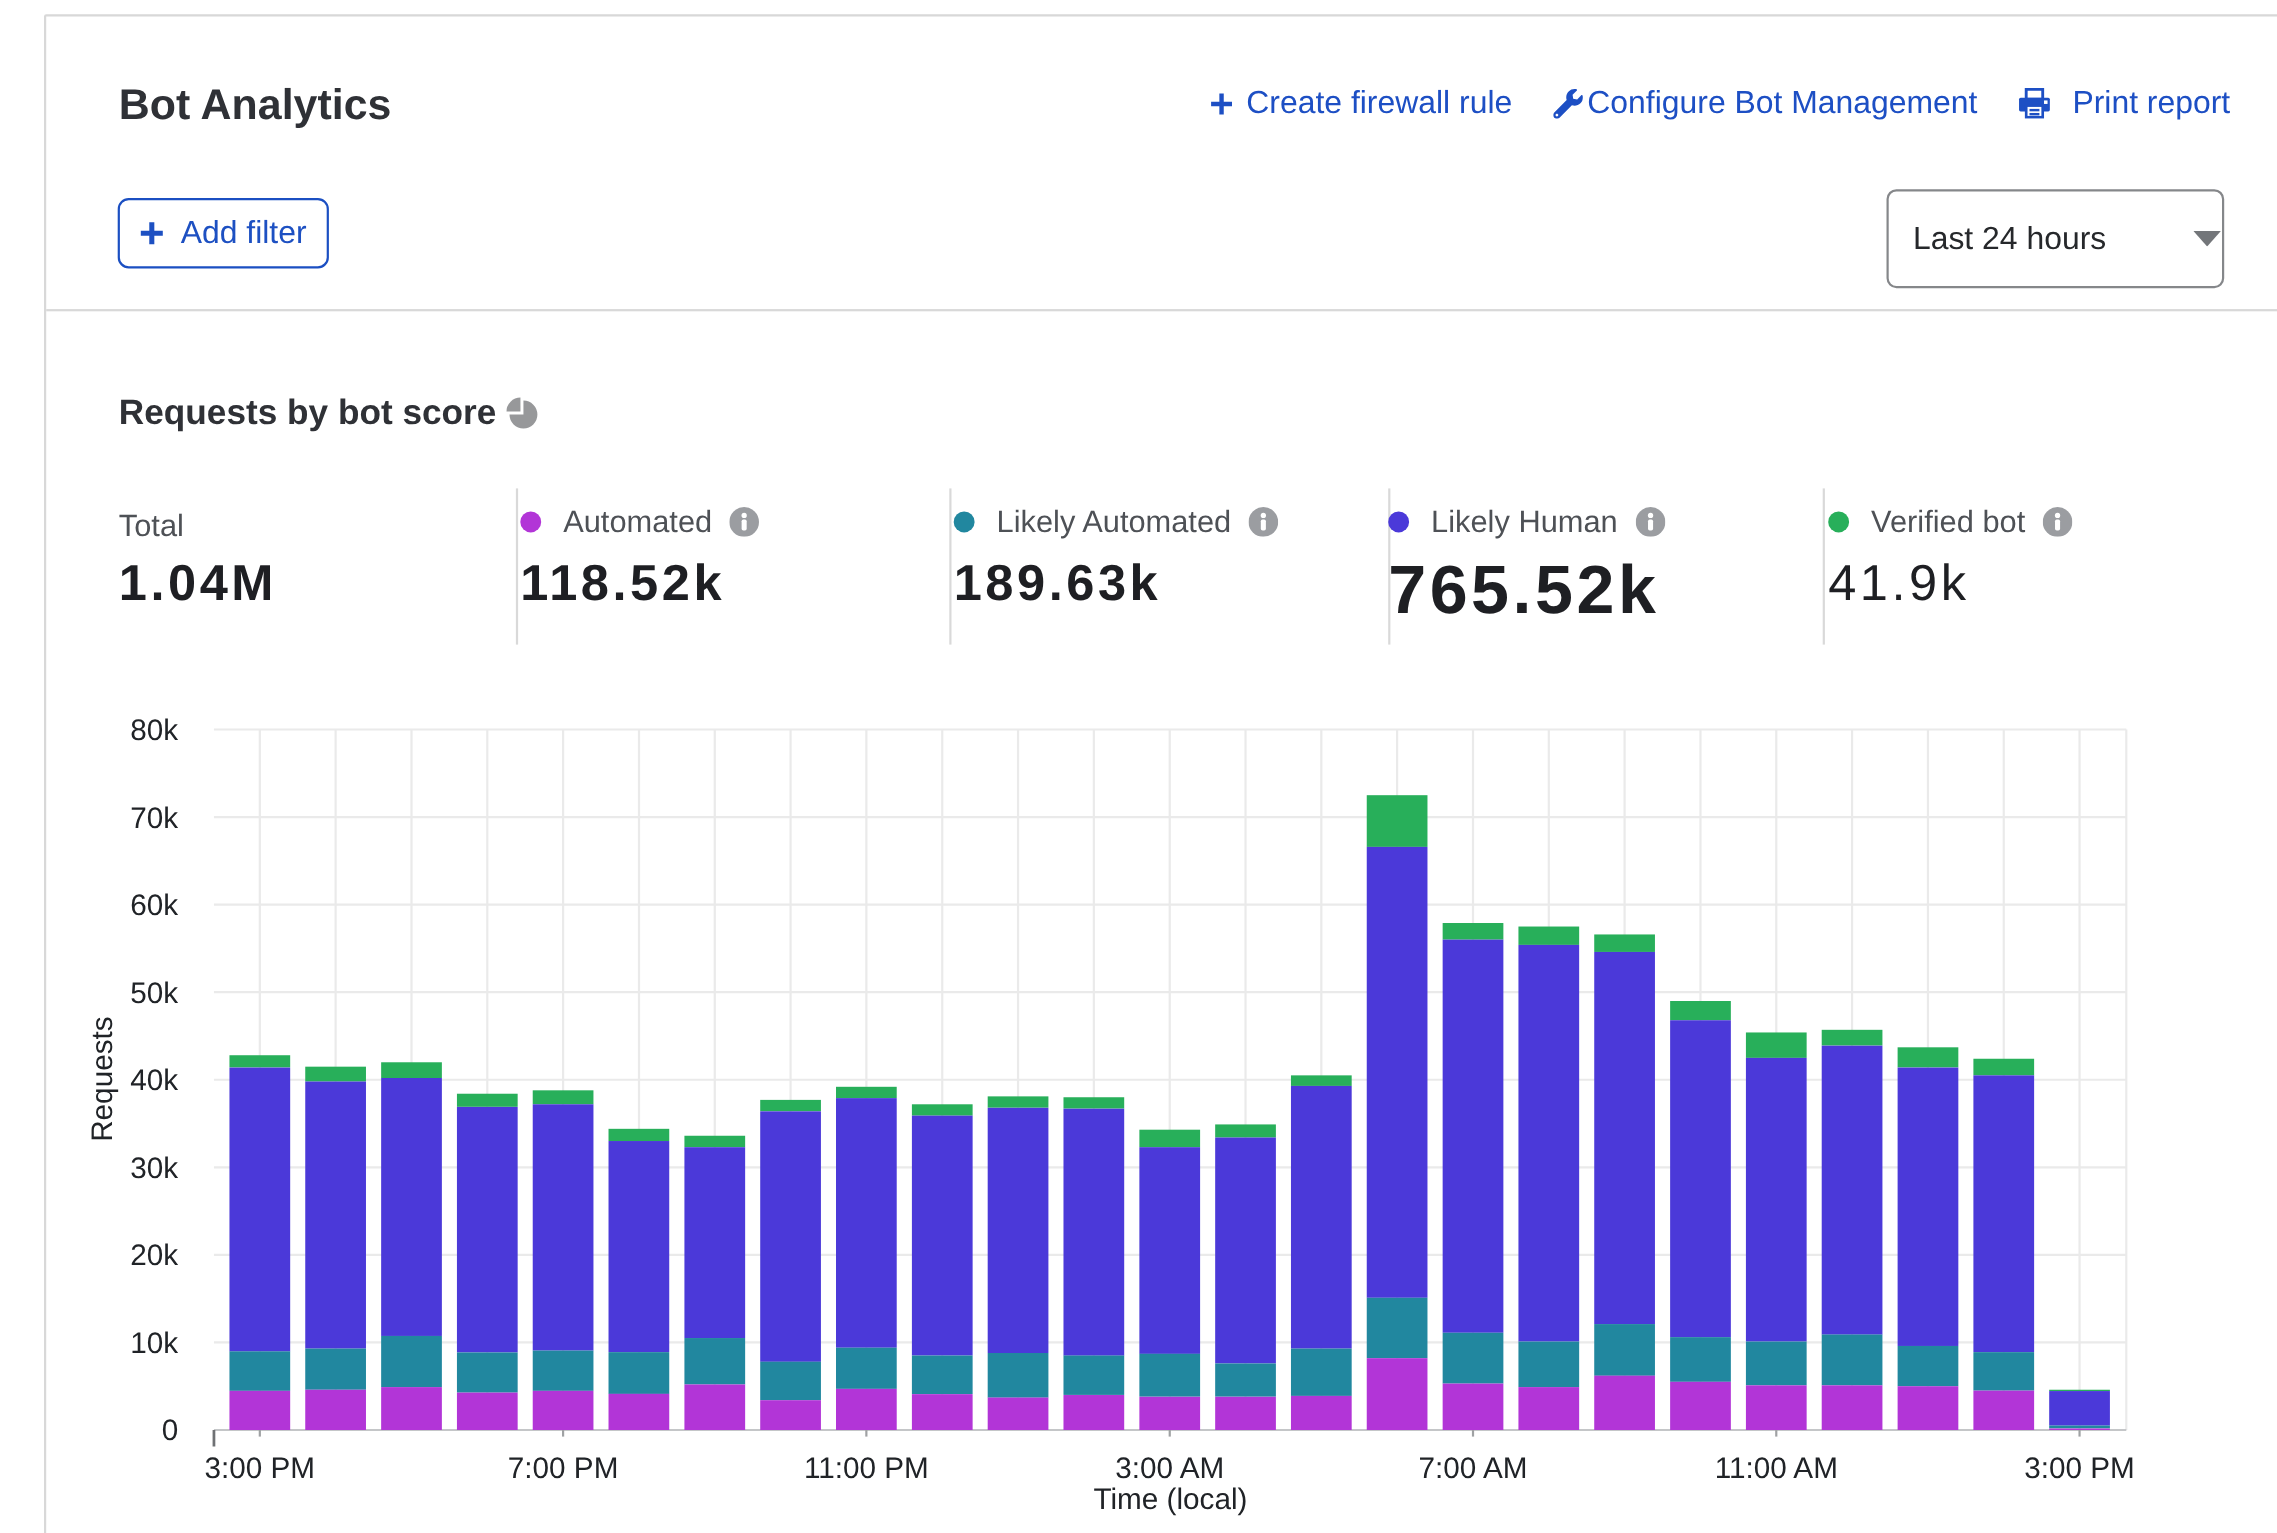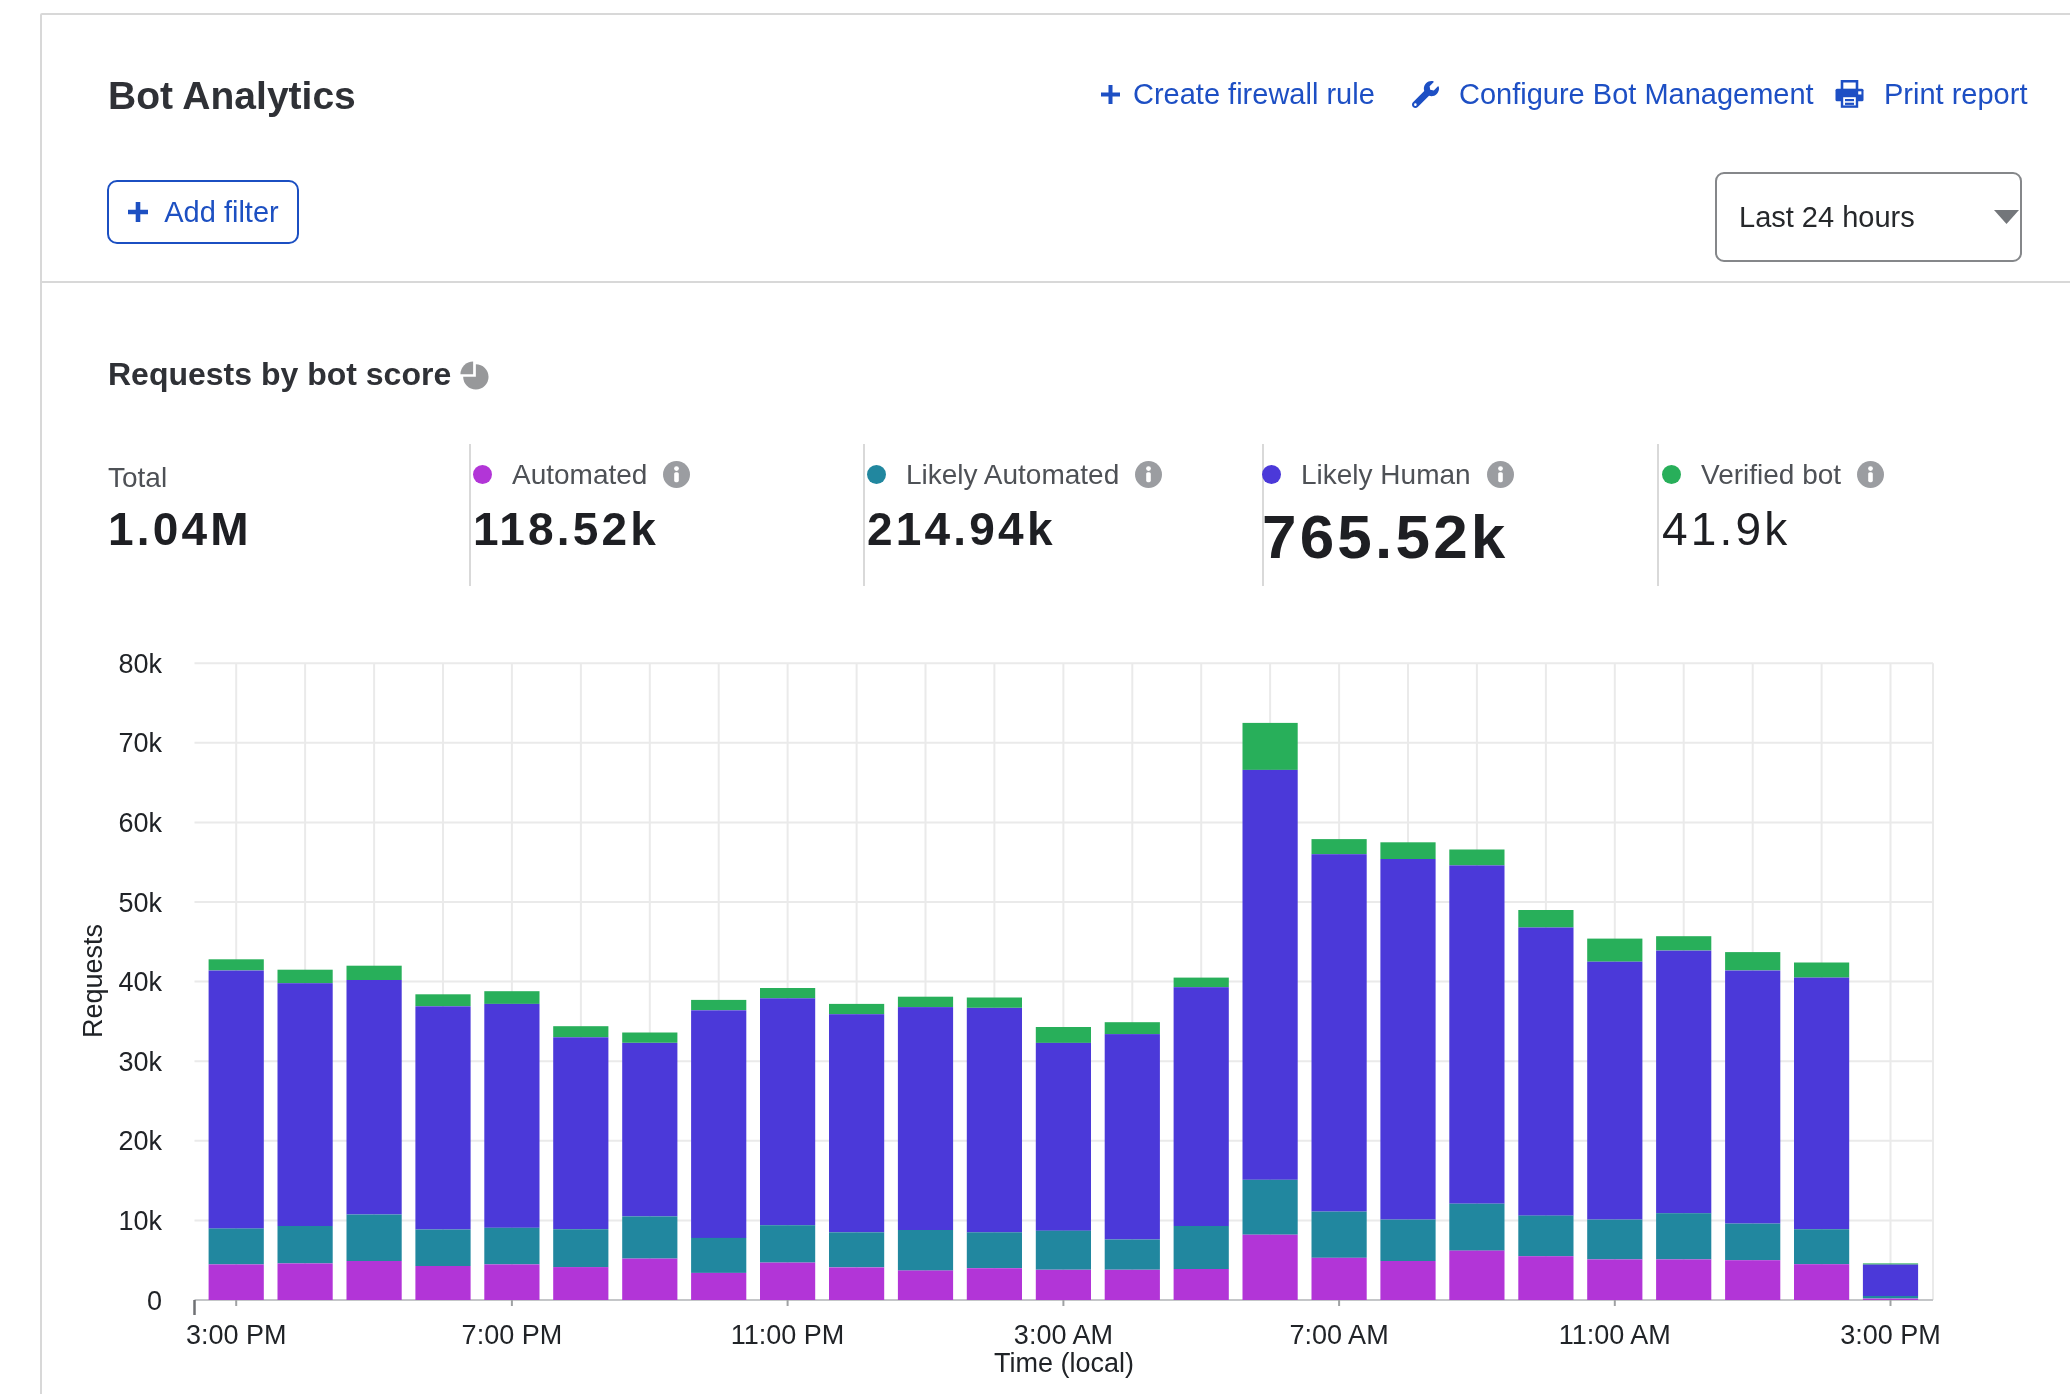--- a/index.html
+++ b/index.html
@@ -12,21 +12,21 @@
 <div class="abs" style="left:12px;top:281px;width:2037px;height:2px;background:#d8d8d8"></div>
 
 <div class="abs" style="left:78px;top:76px;font-size:39px;line-height:1;font-weight:bold;color:#2f3136">Bot Analytics</div>
 
 <div class="abs" style="left:1070px;top:80px;height:28px;display:flex;align-items:center;gap:12px;color:#1d4fc4;font-size:29px">
     <svg width="21" height="21" viewBox="0 0 21 21" style="display:block">
       <path d="M10.5 1v19M1 10.5h19" stroke="#1d4fc4" stroke-width="4"></path>
     </svg>
     <span>Create firewall rule</span>
   </div>
-<div class="abs" style="left:1382px;top:80px;height:28px;display:flex;align-items:center;gap:20px;color:#1d4fc4;font-size:29px">
+<div class="abs" style="left:1382px;top:80px;height:28px;display:flex;align-items:center;gap:4px;color:#1d4fc4;font-size:29px">
     <svg width="27" height="27" viewBox="0 0 512 512" style="display:block">
       <path fill="#1d4fc4" d="M507.73 109.1c-2.24-9.03-13.54-12.09-20.12-5.51l-74.36 74.36-67.88-11.31-11.31-67.88 74.36-74.36c6.62-6.62 3.43-17.9-5.66-20.16-47.38-11.74-99.55.91-136.58 37.93-39.64 39.64-50.55 97.1-34.05 147.2L18.74 402.76c-24.99 24.99-24.99 65.51 0 90.5 24.99 24.99 65.51 24.99 90.5 0l213.21-213.21c50.12 16.71 107.47 5.68 147.37-34.22 37.07-37.07 49.7-89.32 37.91-136.73zM64 472c-13.25 0-24-10.75-24-24 0-13.26 10.75-24 24-24s24 10.74 24 24c0 13.25-10.75 24-24 24z"></path>
     </svg>
     <span>Configure Bot Management</span>
   </div>
 <div class="abs" style="left:1805px;top:80px;height:28px;display:flex;align-items:center;gap:20px;color:#1d4fc4;font-size:29px">
     <svg width="29" height="28" viewBox="0 0 29 28" style="display:block">
 <rect x="7" y="1.2" width="15" height="9" fill="#fff" stroke="#1d4fc4" stroke-width="2.6"></rect>
 <rect x="0.5" y="8.8" width="28" height="12.5" rx="1.5" fill="#1d4fc4"></rect>
 <rect x="23.2" y="11.3" width="3.2" height="3.2" fill="#fff"></rect>
@@ -79,21 +79,21 @@
     <span style="display:inline-block;width:19px;height:19px;border-radius:50%;background:#21879f;flex:none"></span>
     <span style="width:20px"></span>
     <span style="font-size:28px;color:#4e5156">Likely Automated</span>
     <span style="width:16px"></span>
     <svg width="27" height="27" viewBox="0 0 27 27" style="display:block">
       <circle cx="13.5" cy="13.5" r="13.5" fill="#9b9da1"></circle>
       <circle cx="13.5" cy="7.6" r="2.4" fill="#fff"></circle>
       <rect x="11.2" y="11.2" width="4.6" height="10" rx="1.6" fill="#fff"></rect>
     </svg>
   </div>
-<div style="position:absolute;left:867px;top:506px;font-size:46px;line-height:1;font-weight:bold;color:#1e1f23;letter-spacing:3.2px">214.94k</div>
+<div style="position:absolute;left:867px;top:506px;font-size:46px;line-height:1;font-weight:bold;color:#1e1f23;letter-spacing:3.2px">189.63k</div>
 <div style="position:absolute;left:1262px;top:461px;display:flex;align-items:center;height:27px">
     <span style="display:inline-block;width:19px;height:19px;border-radius:50%;background:#4b39d9;flex:none"></span>
     <span style="width:20px"></span>
     <span style="font-size:28px;color:#4e5156">Likely Human</span>
     <span style="width:16px"></span>
     <svg width="27" height="27" viewBox="0 0 27 27" style="display:block">
       <circle cx="13.5" cy="13.5" r="13.5" fill="#9b9da1"></circle>
       <circle cx="13.5" cy="7.6" r="2.4" fill="#fff"></circle>
       <rect x="11.2" y="11.2" width="4.6" height="10" rx="1.6" fill="#fff"></rect>
     </svg>

